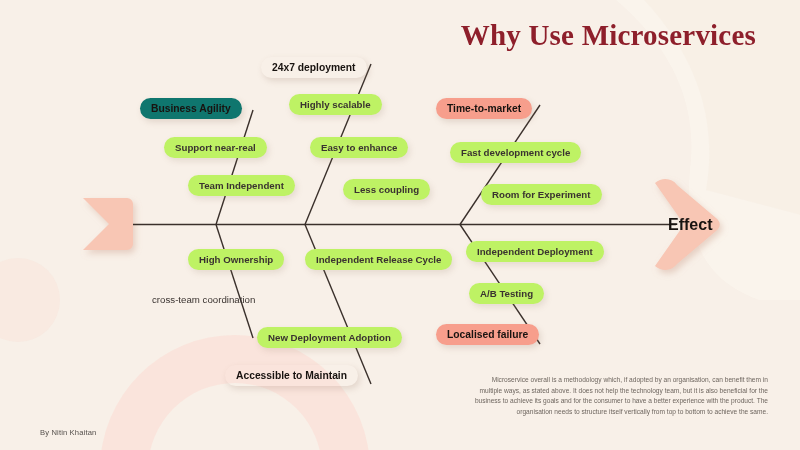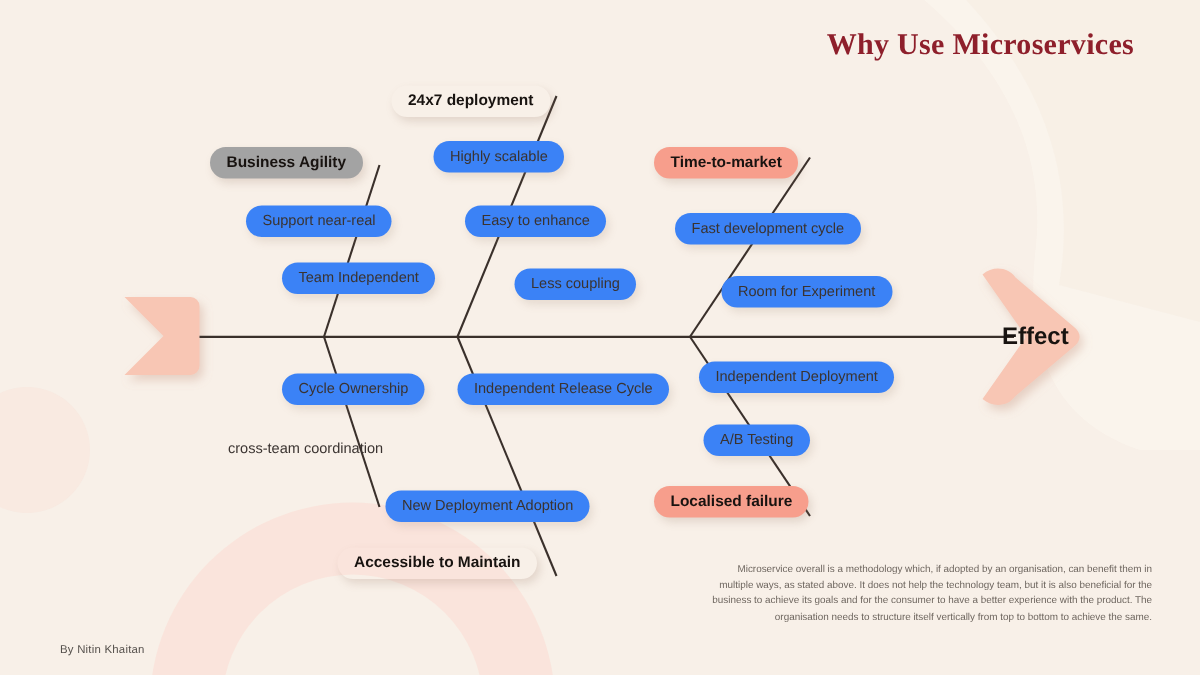--- a/index.html
+++ b/index.html
@@ -11,21 +11,21 @@
   }
   #stage{position:absolute;inset:0;width:800px;height:450px;}
 
   
   .bg-layer{position:absolute;inset:0;width:800px;height:450px;pointer-events:none;}
 
   
   .title{
     position:absolute; right:44px; top:19px;
     font-family:"Liberation Serif", serif;
-    font-weight:700; font-size:20px; letter-spacing:.2px;
+    font-weight:700; font-size:29px; letter-spacing:.2px;
     color:#8E1F2B; white-space:nowrap;
   }
 
   
   .credit{
     position:absolute; left:20px; top:428px;
     font-size:7.6px; color:#55504C; letter-spacing:.15px;margin-left:20px;
   }
 
   
@@ -38,23 +38,23 @@
   
   .pill{
     position:absolute; white-space:nowrap;
     display:flex; align-items:center; justify-content:center;
     height:21px; padding:0 11px;
     border-radius:11px;
     font-size:9.7px; color:#2C2724;
     box-sizing:border-box;
   }
   .pill.white{
-    background:#3b82f6;
+    background:#bef264;
     box-shadow:2px 3px 6px rgba(150,120,100,.18);
-    font-weight:400; color:#3A3330;
+    font-weight:700; color:#3A3330;
   }
   .pill.cat{
     font-weight:700; font-size:10.3px; color:#181310;
     box-shadow:2px 3px 6px rgba(150,120,100,.22);
   }
   .pill.plain{
     background:transparent; box-shadow:none;
     font-weight:400; color:#3A3330;
   }
 </style>
@@ -110,21 +110,21 @@
     <line x1="460" y1="224.5" x2="540" y2="344" stroke="#3A302B" stroke-width="1.4"></line>
 
   </svg>
 
   <div class="title">Why Use Microservices</div>
 
   <div class="pill cat" style="left:668px; top:214px; background:transparent; box-shadow:none; height:21px; padding:0; font-size:16px;">
     <span>Effect</span>
   </div>
 
-  <div class="pill cat" style="left:140px; top:98px; background:#a3a3a3;">
+  <div class="pill cat" style="left:140px; top:98px; background:#0f766e;">
     <span>Business Agility</span>
   </div>
   <div class="pill white" style="left:164px; top:137px;">
     <span>Support near-real</span>
   </div>
   <div class="pill white" style="left:188px; top:175px;">
     <span>Team Independent</span>
   </div>
 
   <div class="pill cat" style="left:261px; top:57px; background:#F5A košice;">
@@ -144,21 +144,21 @@
     <span>Time-to-market</span>
   </div>
   <div class="pill white" style="left:450px; top:142px;">
     <span>Fast development cycle</span>
   </div>
   <div class="pill white" style="left:481px; top:184px;">
     <span>Room for Experiment</span>
   </div>
 
   <div class="pill white" style="left:188px; top:249px;">
-    <span>Cycle Ownership</span>
+    <span>High Ownership</span>
   </div>
   <div class="pill plain" style="left:141px; top:289px;">
     <span>cross-team coordination</span>
   </div>
 
   <div class="pill white" style="left:305px; top:249px;">
     <span>Independent Release Cycle</span>
   </div>
   <div class="pill white" style="left:257px; top:327px;">
     <span>New Deployment Adoption</span>

